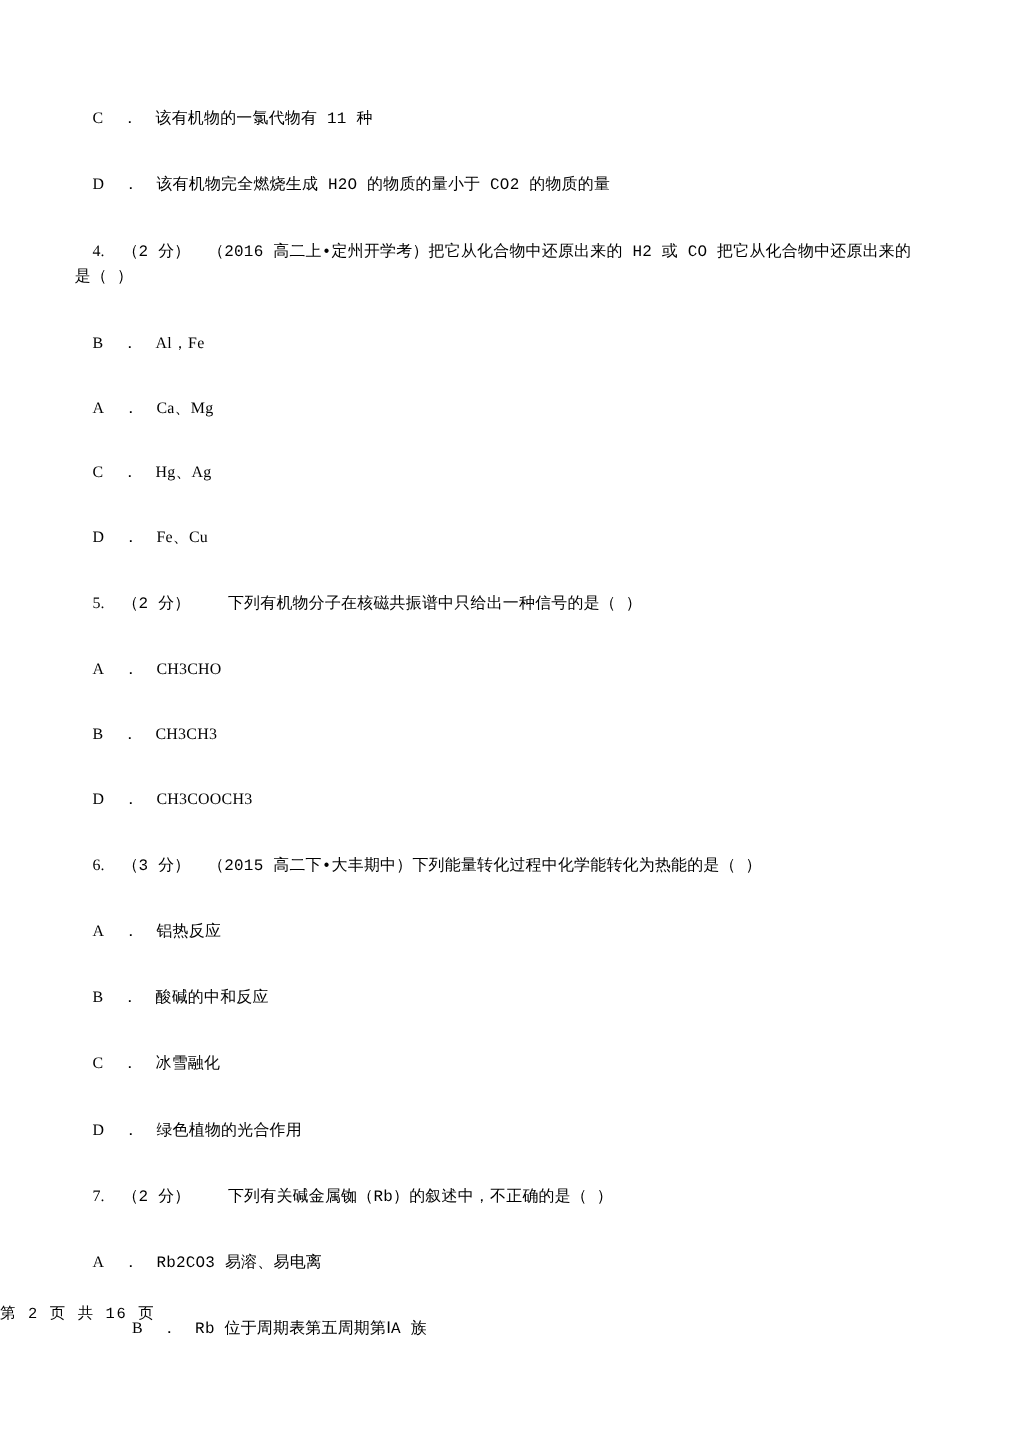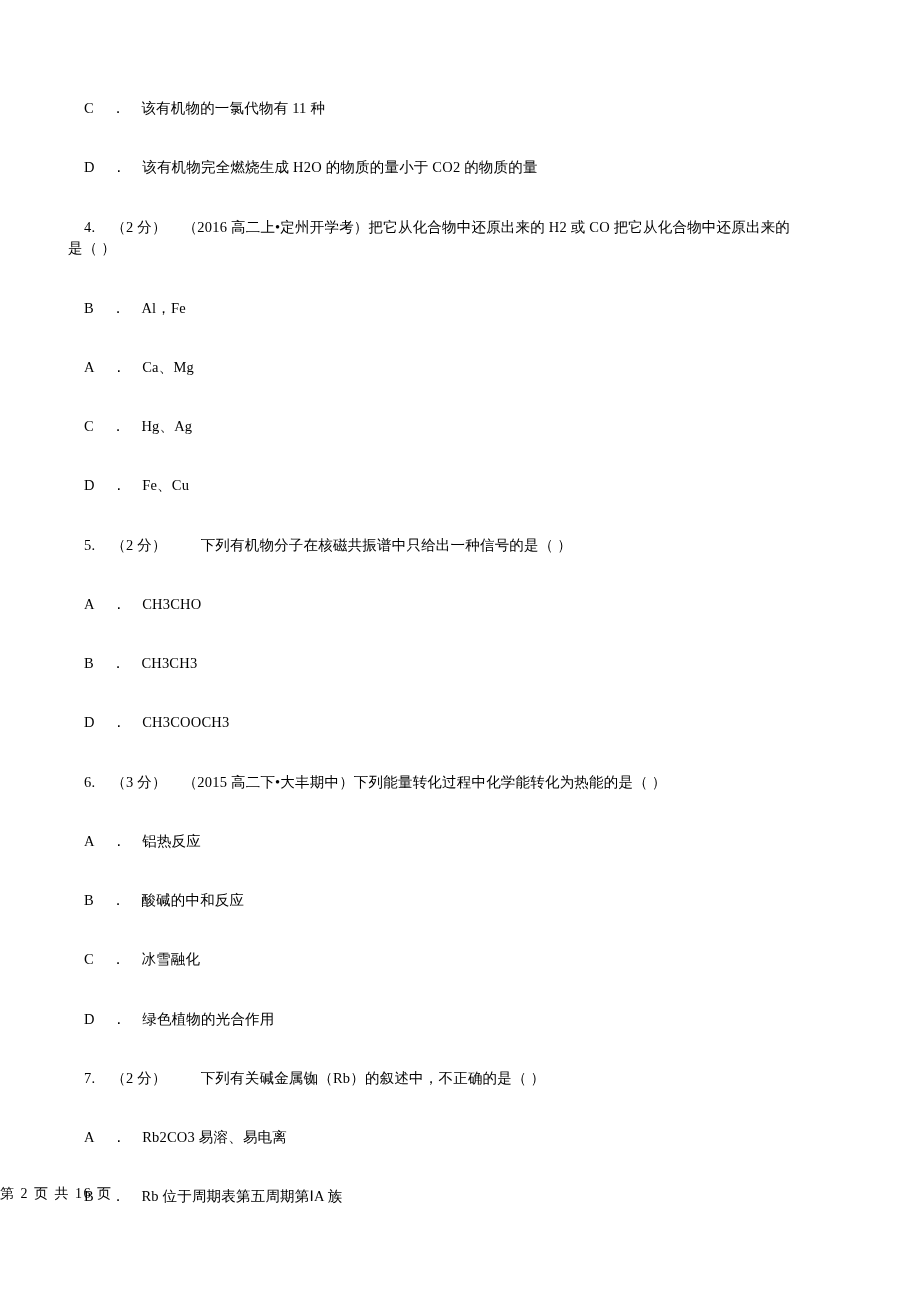--- a/index.html
+++ b/index.html
@@ -47,21 +47,21 @@
   }
   .footer {
     position: absolute;
     left: 0;
     top: 1185px;
     width: 816px;
     text-align: left;
     font-size: 14px;
     letter-spacing: 1.5px;
   }
-  .cjk { font-family: Liberation Serif, serif; }
+  .cjk { font-family: Liberation Mono, monospace; }
   .sp { display: inline-block; width: 34px; }
   .sp-sm { display: inline-block; width: 16px; }
 </style>
 </head>
 <body>
 
 <div class="page">
   <div class="content">
 
     <div class="line opt">
@@ -131,20 +131,20 @@
     </div>
 
     <div class="line q" style="margin-left:0;">
       <span>7.</span><span class="sp-sm"></span><span class="cjk">（2 分）</span><span class="sp"></span><span class="cjk">下列有关碱金属铷（Rb）的叙述中，不正确的是（        ）</span>
     </div>
 
     <div class="line opt">
       <span class="opt-letter">A</span><span class="sp-sm"></span>．<span class="sp-sm"></span><span class="cjk">Rb2CO3 易溶、易电离</span>
     </div>
 
-    <div class="line opt" style="margin-bottom:0;">
+    <div class="line opt" style="margin-bottom:0;margin-left:36px;">
       <span class="opt-letter">B</span><span class="sp-sm"></span>．<span class="sp-sm"></span><span class="cjk">Rb 位于周期表第五周期第ⅠA 族</span>
     </div>
 
   </div>
 
   <div class="footer cjk">第 2 页 共 16 页</div>
 </div>
 
 </body></html>

